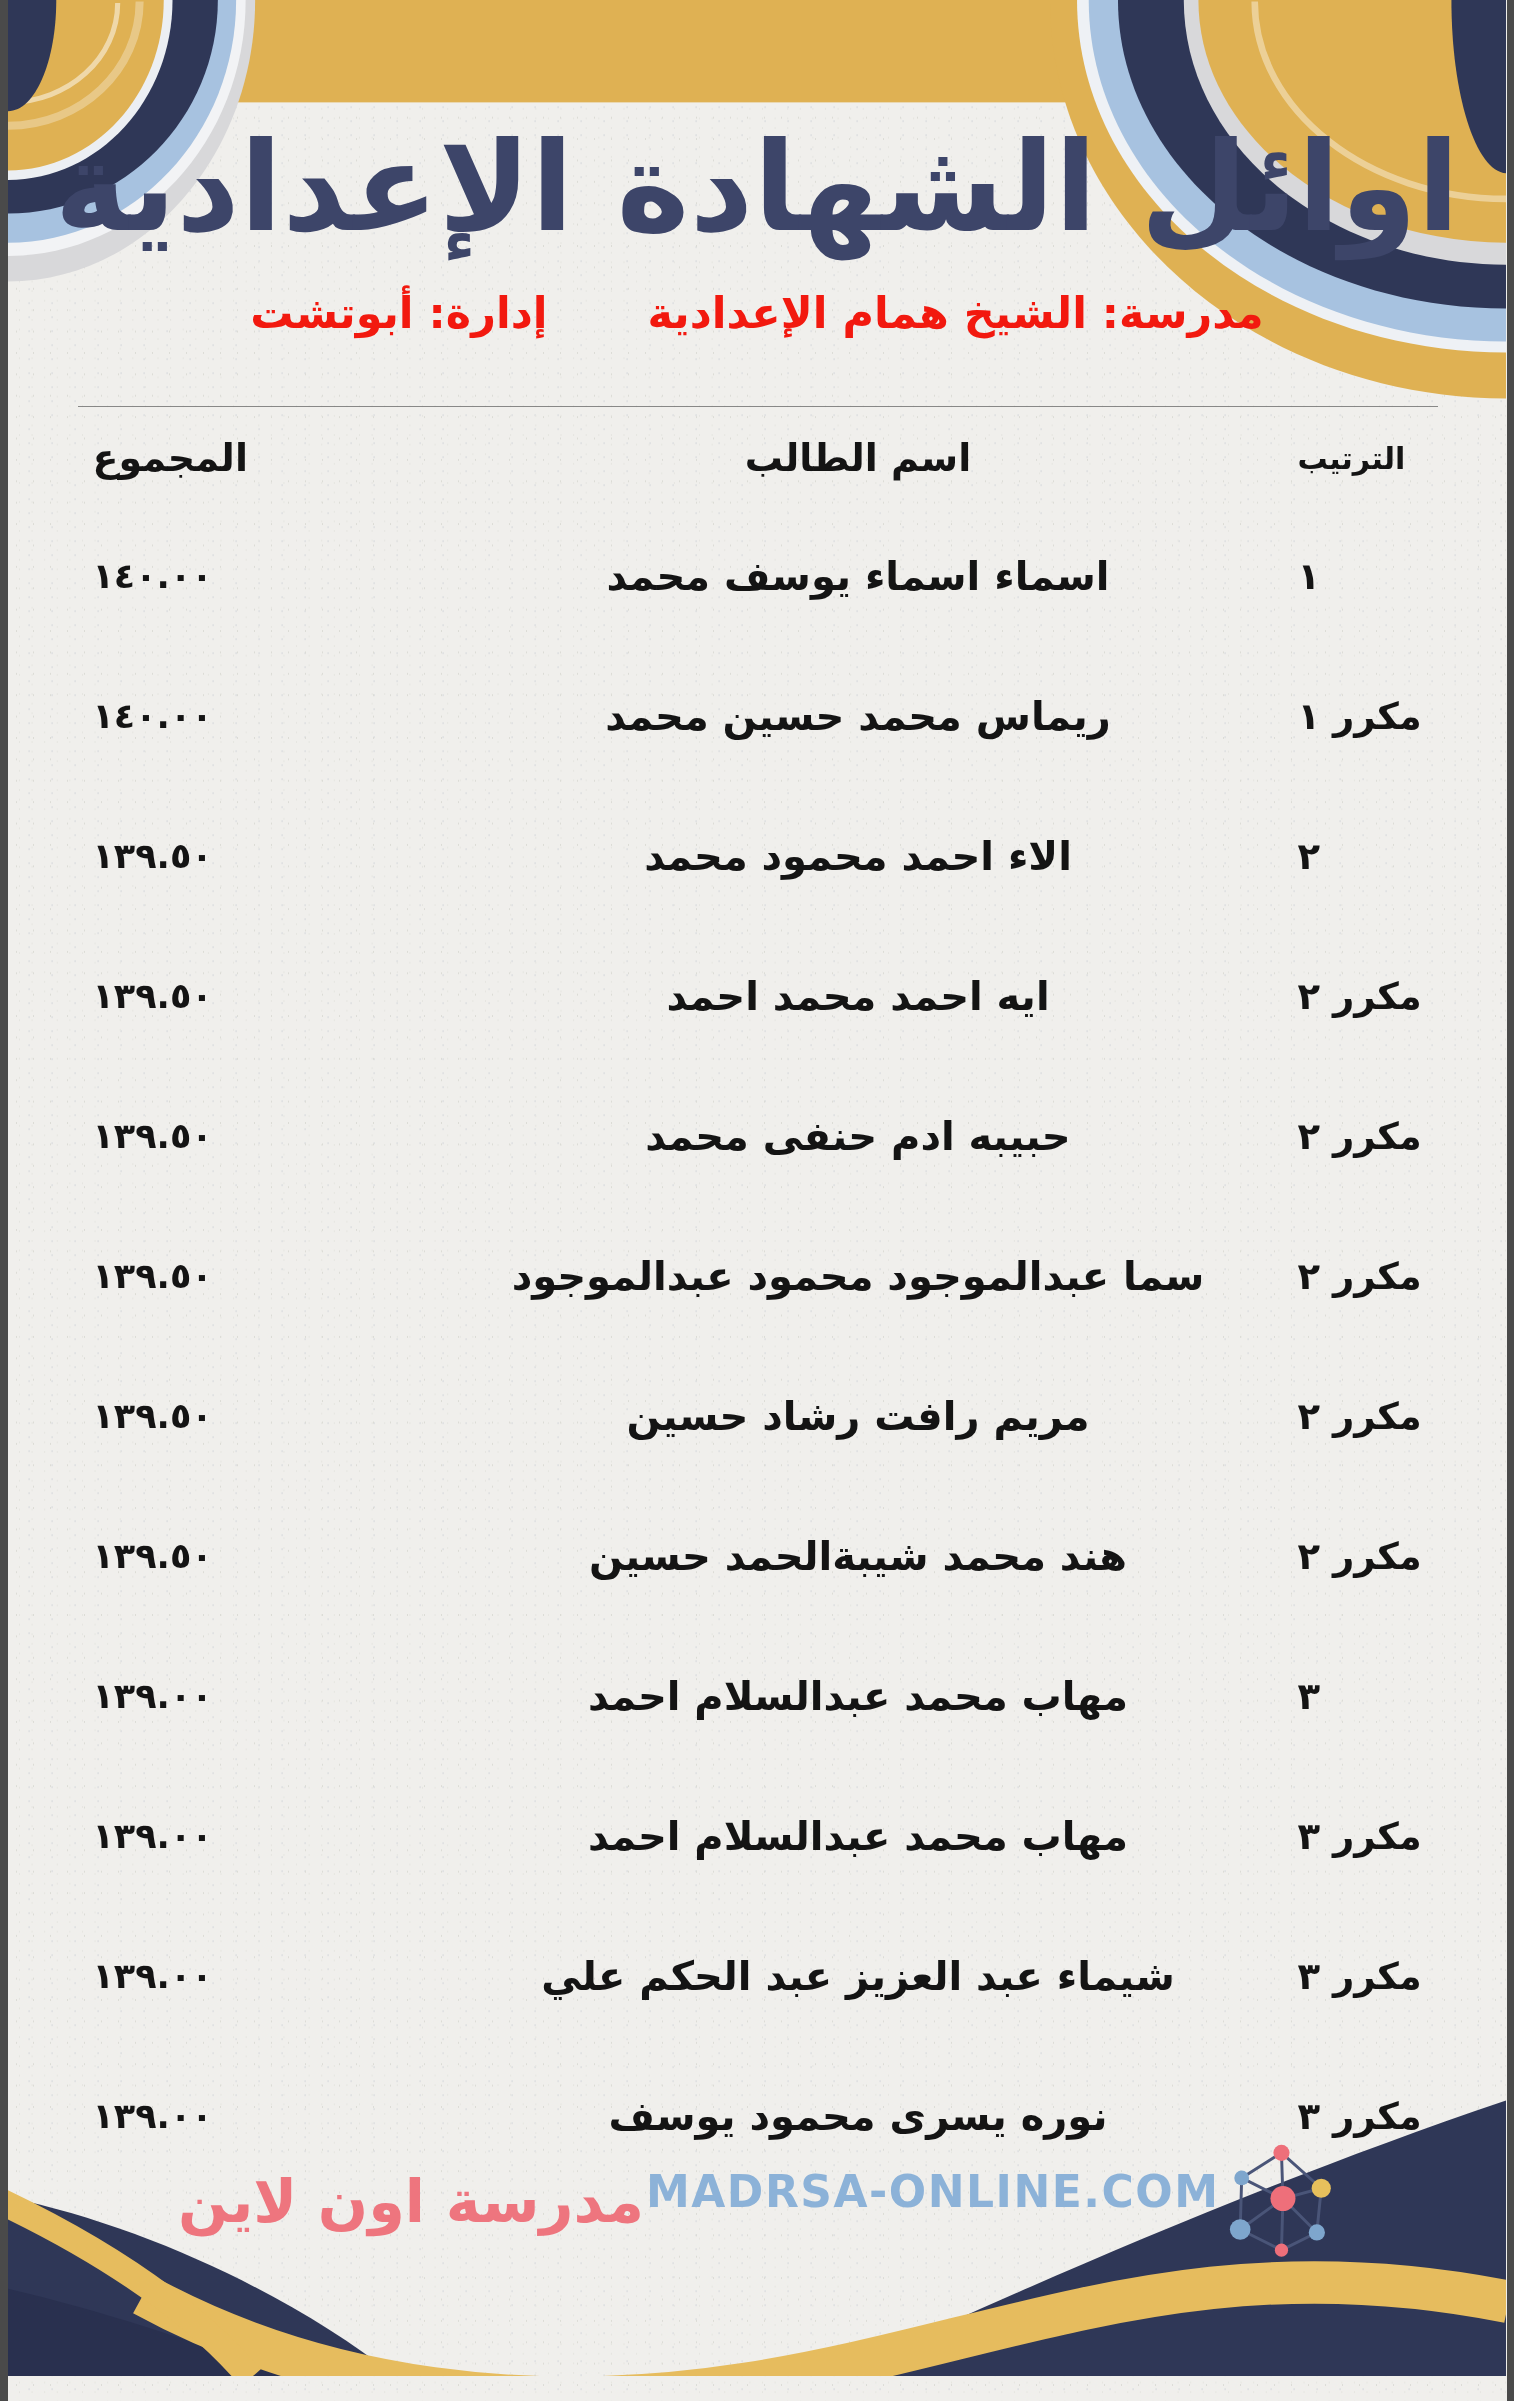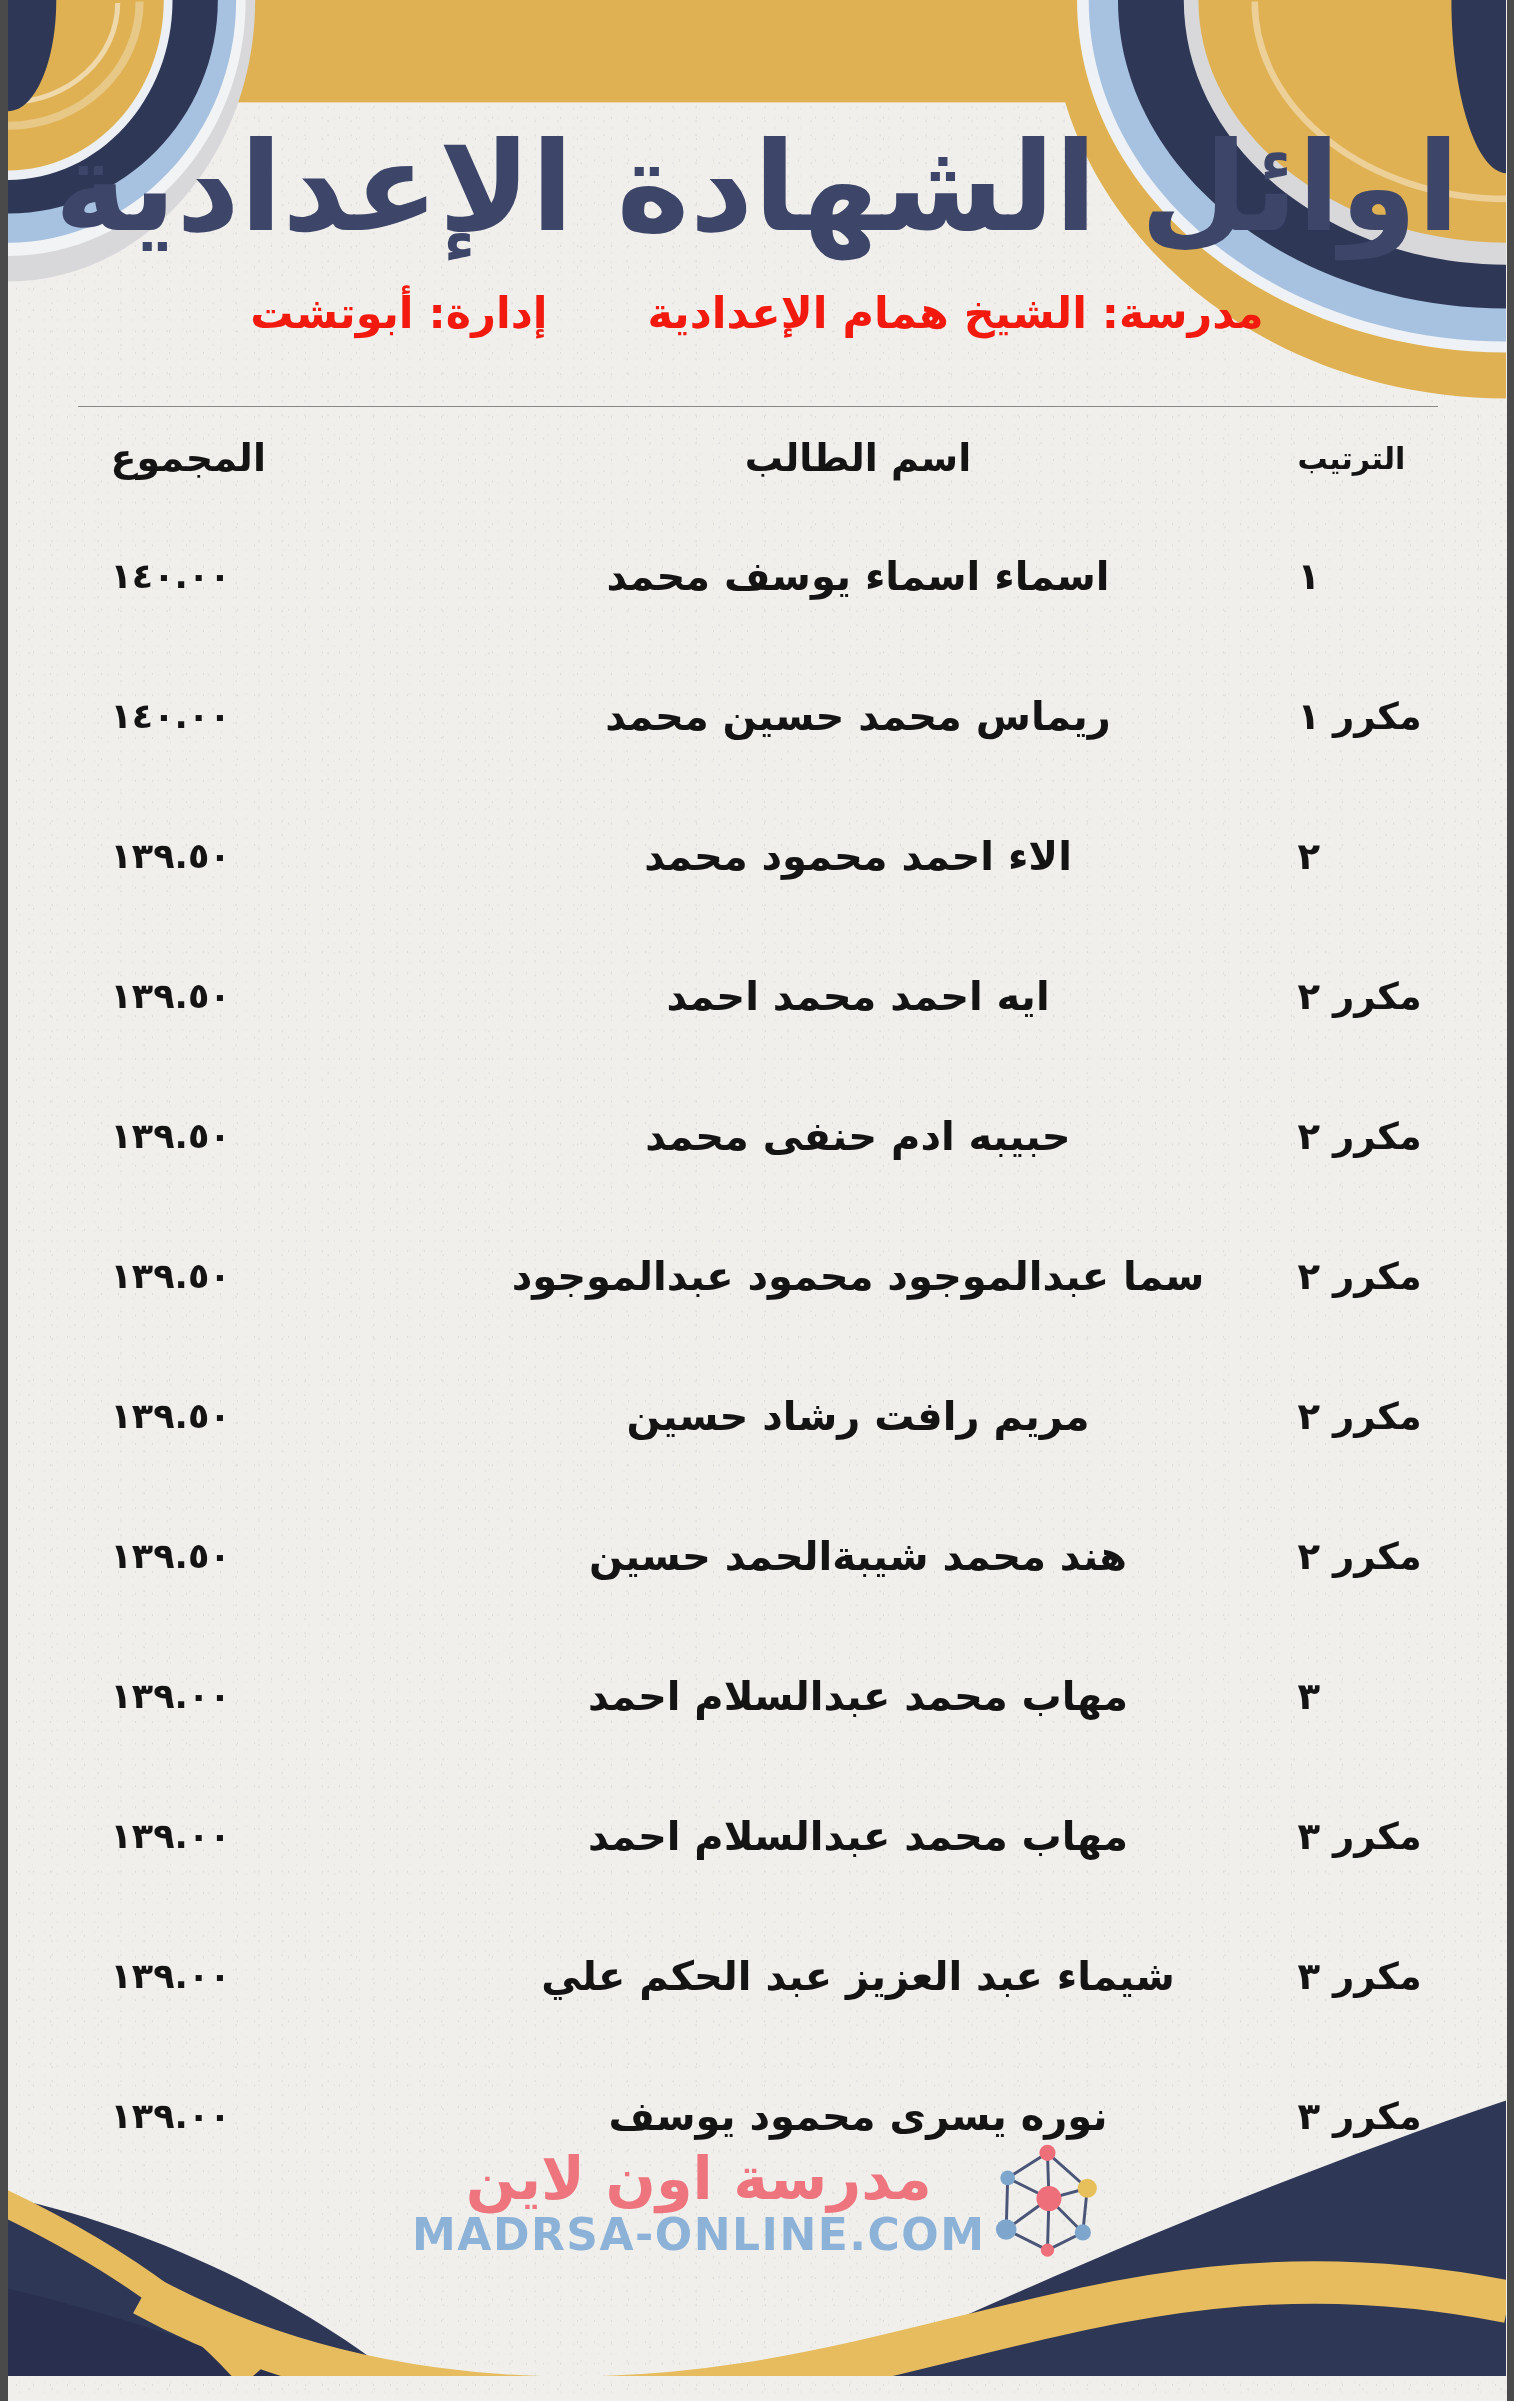--- a/index.html
+++ b/index.html
@@ -34,29 +34,29 @@
   }
   .table{position:absolute;top:410px;left:0;width:1515px;direction:rtl;color:#141414;}
   .thead,.trow{
     display:grid;grid-template-columns:310px 709px 495px;align-items:center;
   }
   .thead{height:96px;font-size:38px;font-weight:bold;}
   .trow{height:140px;font-weight:bold;}
   .cell{white-space:nowrap;}
   .cell.rank{text-align:left;padding-left:85px;font-size:37px;}
   .cell.name{text-align:center;font-size:40px;}
-  .cell.total{text-align:left;padding-left:62px;font-size:35px;direction:ltr;margin-left:40px;}
+  .cell.total{text-align:left;padding-left:84px;font-size:35px;direction:ltr;}
   .thead .rank{font-size:30px;}
   .thead .name{font-size:38px;}
   .thead .total{font-size:38px;}
   .logo{
     position:absolute;top:2141px;left:0;width:100%;
     display:flex;justify-content:center;align-items:center;gap:4.4px;
   }
-  .logo-text{display:flex;flex-direction:column;align-items:center;gap:2px;}
+  .logo-text{display:flex;flex-direction:row;gap:2px;}
   .logo-ar{font-size:59px;line-height:64px;font-weight:bold;color:#ee757e;direction:rtl;}
   .logo-en{font-size:44px;line-height:44px;font-weight:bold;color:#8cb2d8;letter-spacing:1.5px;}
 </style>
 </head>
 <body>
 
 <div class="canvas">
 
   <svg class="decor" viewBox="0 0 2050 3250" aria-hidden="true">
 

